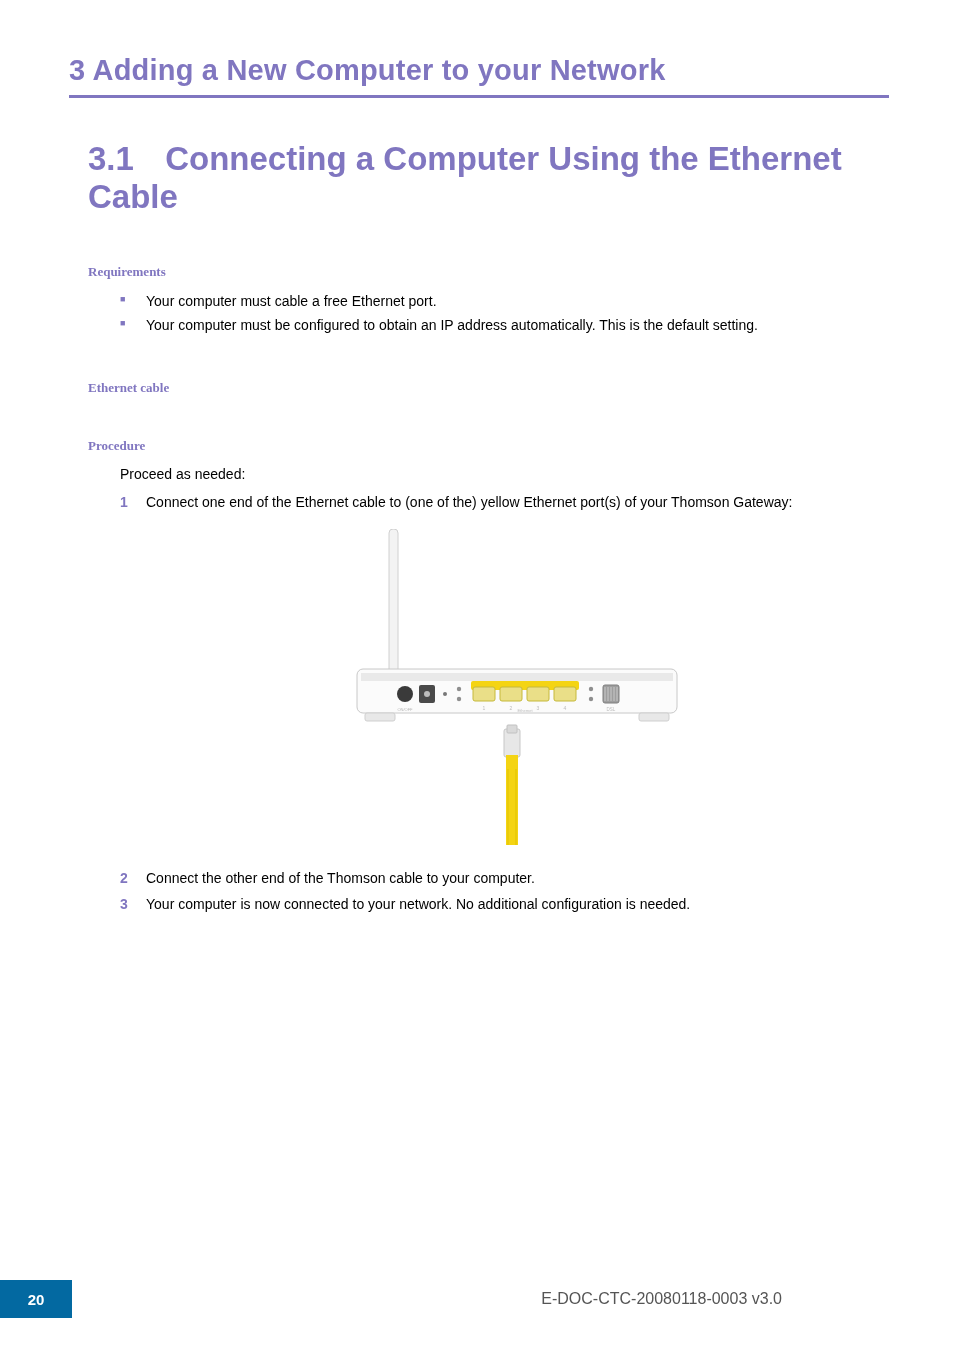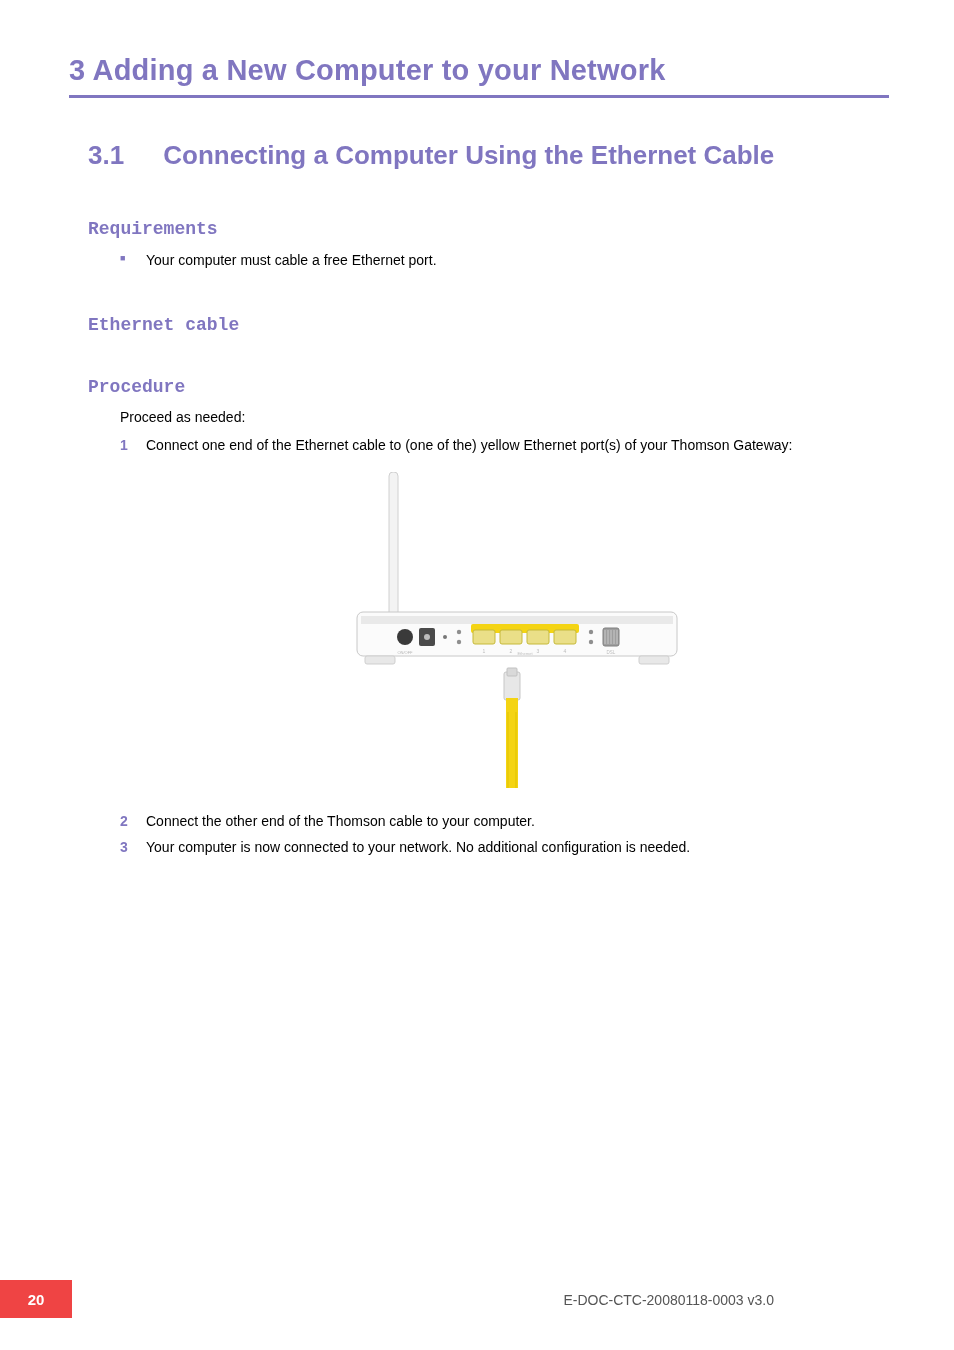--- a/index.html
+++ b/index.html
@@ -1,35 +1,35 @@
 <!DOCTYPE html>
 <html><head>
 <meta charset="utf-8">
 <style>
   * { box-sizing: border-box; margin: 0; padding: 0; }
   html, body { width: 954px; height: 1350px; font-family: Arial, Helvetica, sans-serif; background: #fff; color: #000; }
   .page { position: relative; width: 848px; height: 1350px; }
   .chapter-head { position: absolute; left: 69px; top: 54px; width: 820px; border-bottom: 3px solid #8076c0; padding-bottom: 8px; }
   .chapter-head h1 { font-size: 29px; font-weight: bold; color: #8076c0; letter-spacing: 0.2px; font-family: "Arial Narrow", Arial, sans-serif; }
   .content { position: absolute; left: 88px; top: 140px; width: 800px; }
-  .content h2 { color: #8076c0; font-family: "Arial Narrow", Arial, sans-serif; font-size: 26px; font-weight: bold; margin-bottom: 48px; }
+  .content h2 { color: #8076c0; font-family: "Arial Narrow", Arial, sans-serif; font-size: 33px; font-weight: bold; margin-bottom: 48px; }
   .content h2 .num { display: inline-block; width: 68px; }
   .section { margin-bottom: 42px; }
-  .section h3 { color: #8076c0; font-family: Liberation Mono, monospace; font-size: 18px; font-weight: bold; margin-bottom: 10px; margin-top: 24px; }
+  .section h3 { color: #8076c0; font-family: Liberation Serif, serif; font-size: 13px; font-weight: bold; margin-bottom: 10px; margin-top: 24px; }
   .body-text { font-size: 14px; line-height: 1.55; margin-left: 32px; }
   ul.bullets { list-style: none; margin-left: 32px; }
   ul.bullets li { position: relative; padding-left: 26px; font-size: 14px; line-height: 1.7; }
   ul.bullets li::before { content: "■"; position: absolute; left: 0; top: 2px; font-size: 9px; color: #8076c0; }
   ol.steps { list-style: none; margin-left: 32px; counter-reset: step; }
   ol.steps > li { position: relative; padding-left: 26px; font-size: 14px; line-height: 1.7; counter-increment: step; margin-bottom: 2px; }
   ol.steps > li .stepnum { position: absolute; left: 0; top: 0; color: #8076c0; font-weight: bold; font-family: "Arial Narrow", Arial, sans-serif; font-size: 14px; }
   .figure { margin: 14px auto 18px auto; display: flex; justify-content: center; }
   
-  .page-number { position: absolute; left: 0; bottom: 32px; width: 72px; height: 38px; background: #ef4444; color: #fff; display: flex; align-items: center; justify-content: center; font-weight: bold; font-size: 15px; }
-  .doc-id { position: absolute; right: 74px; bottom: 42px; font-size: 14px; color: #555; }
+  .page-number { position: absolute; left: 0; bottom: 32px; width: 72px; height: 38px; background: #0369a1; color: #fff; display: flex; align-items: center; justify-content: center; font-weight: bold; font-size: 15px; }
+  .doc-id { position: absolute; right: 66px; bottom: 42px; font-size: 16px; color: #555; }
   
   svg.router { width: 340px; height: 320px; }
 </style>
 </head>
 <body>
 
 <div class="page">
 
   <header class="chapter-head">
     <h1>
@@ -42,20 +42,21 @@
 
     <h2>
       <span class="num">3.1</span>
       <span>Connecting a Computer Using the Ethernet Cable</span>
     </h2>
 
     <div class="section">
       <h3>Requirements</h3>
       <ul class="bullets">
         <li><span>Your computer must cable a free Ethernet port.</span></li>
+        <li><span>Your computer must be configured to obtain an IP address automatically. This is the default setting.</span></li>
       </ul>
     </div>
 
     <div class="section">
       <h3>Ethernet cable</h3>
     </div>
 
     <div class="section">
       <h3>Procedure</h3>
       <p class="body-text" style="margin-bottom:6px;">Proceed as needed:</p>

